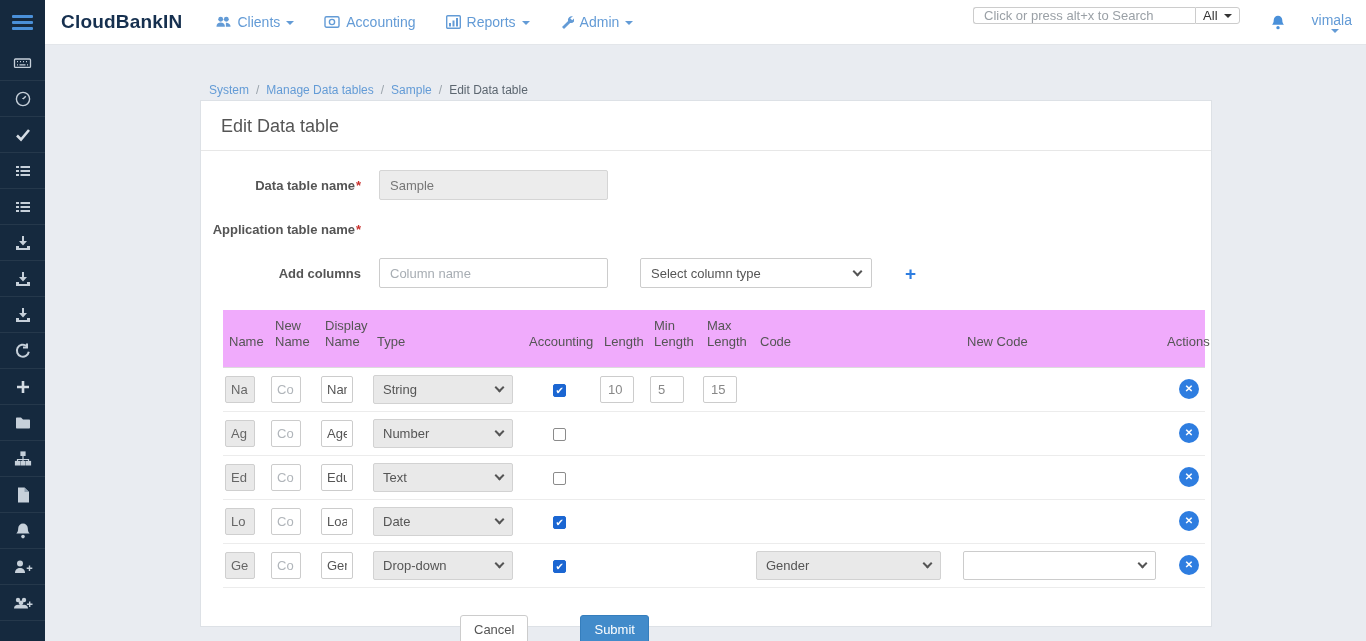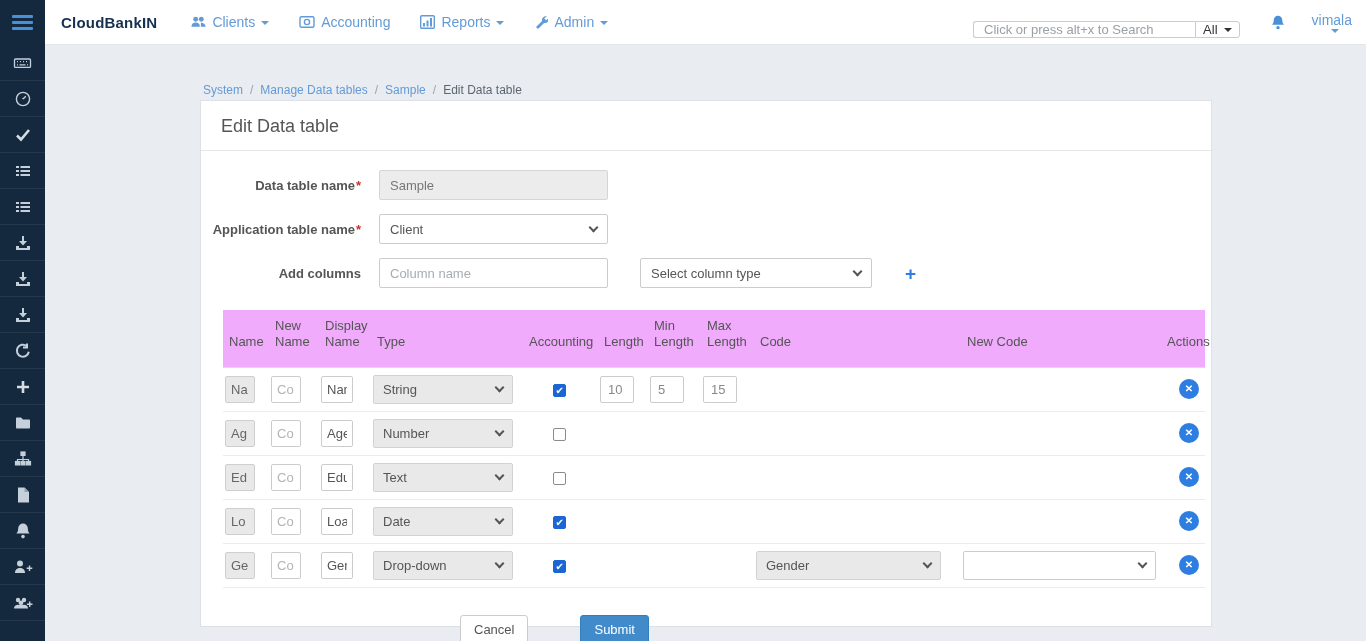--- a/index.html
+++ b/index.html
@@ -3,40 +3,40 @@
 <meta charset="utf-8">
 <style>
   *{box-sizing:border-box;margin:0;padding:0;font-family:"Liberation Sans",sans-serif;}
   html,body{width:1366px;height:641px;overflow:hidden;background:#e9ecf1;}
 
   
   .navbar{position:absolute;left:0;top:0;width:1366px;height:45px;background:#fff;border-bottom:1px solid #e3e6ea;display:flex;align-items:center;z-index:5;}
   .nav-toggle{width:45px;height:45px;background:#15293e;display:flex;align-items:center;justify-content:center;flex:0 0 45px;cursor:pointer;}
   .hamburger{display:inline-block;}
   .hamburger span{display:block;width:21px;height:3px;background:#4a90d9;border-radius:1px;margin:3px 0;}
-  .brand{font-size:15px;font-weight:bold;color:#16304f;margin:0 34px 0 16px;letter-spacing:.2px;}
+  .brand{font-size:19px;font-weight:bold;color:#16304f;margin:0 34px 0 16px;letter-spacing:.2px;}
   .nav-item{display:flex;align-items:center;color:#639bd6;font-size:14px;margin-right:30px;cursor:pointer;white-space:nowrap;}
   .nav-item svg{margin-right:6px;}
   .caret{display:inline-block;width:0;height:0;border-left:4px solid transparent;border-right:4px solid transparent;border-top:4px solid currentColor;margin-left:6px;position:relative;top:1px;}
   .nav-right{margin-left:auto;display:flex;align-items:center;margin-right:14px;}
-  .searchgroup{display:flex;align-items:flex-end;height:31px;margin-left:41px;}
+  .searchgroup{display:flex;align-items:flex-start;height:31px;margin-left:41px;}
   .searchgroup input{width:222px;border:1px solid #ccc;border-right:none;border-radius:3px 0 0 3px;padding:0 10px;font-size:13px;color:#555;outline:none;}
   .searchgroup input::placeholder{color:#9aa0a6;}
   .scope-btn{display:flex;align-items:center;border:1px solid #ccc;border-radius:0 3px 3px 0;background:#fff;padding:0 7px;font-size:13px;color:#333;cursor:pointer;}
   .scope-btn .caret{color:#333;}
   .bell-btn{margin:0 0 0 30px;cursor:pointer;display:flex;align-items:center;}
   .user-menu{display:flex;align-items:center;color:#639bd6;font-size:14px;margin-left:26px;cursor:pointer;flex-direction:column;}
 
   
   .sidebar{position:absolute;left:0;top:45px;width:45px;bottom:0;background:#15293e;}
   .side-item{height:36px;display:flex;align-items:center;justify-content:center;border-bottom:1px solid rgba(255,255,255,.07);cursor:pointer;}
 
   
   .content{position:absolute;left:45px;top:45px;right:0;bottom:0;background:#e9ecf1;}
-  .breadcrumb{position:absolute;left:158px;top:38px;font-size:12px;color:#8a9299;}
+  .breadcrumb{position:absolute;left:164px;top:38px;font-size:12px;color:#8a9299;}
   .breadcrumb a{color:#639bd6;text-decoration:none;cursor:pointer;}
   .breadcrumb .sep{margin:0 7px;color:#9aa3ab;}
   .breadcrumb .current{color:#5c6670;}
 
   .panel{position:absolute;left:155px;top:55px;width:1012px;height:527px;background:#fff;border:1px solid #dde1e6;}
   .panel-title{font-size:18px;color:#555;padding:15px 20px 13px 20px;border-bottom:1px solid #e7e7e7;}
 
   .form-area{padding-top:19px;}
   .frow{display:flex;align-items:center;height:30px;margin-bottom:14px;}
   .frow label{width:160px;text-align:right;font-size:13px;color:#555;font-weight:bold;}
@@ -269,24 +269,20 @@
   <div class="panel">
     <div class="panel-title">Edit Data table</div>
 
     <div class="form-area">
       <div class="frow">
         <label><span>Data table name</span><span class="req">*</span></label>
         <input class="ctl" disabled="" value="Sample" style="">
       </div>
       <div class="frow">
         <label><span>Application table name</span><span class="req">*</span></label>
-        <div class="fselect ctl w229">
-          <span>Client</span>
-          <span class="chev"></span>
-        </div>
       </div>
       <div class="frow">
         <label><span>Add columns</span></label>
         <input class="ctl addcol-input" placeholder="Column name" style="">
         <div class="fselect w230">
           <span>Select column type</span>
           <span class="chev"></span>
         </div>
         <span class="plus-btn">+</span>
       </div>

